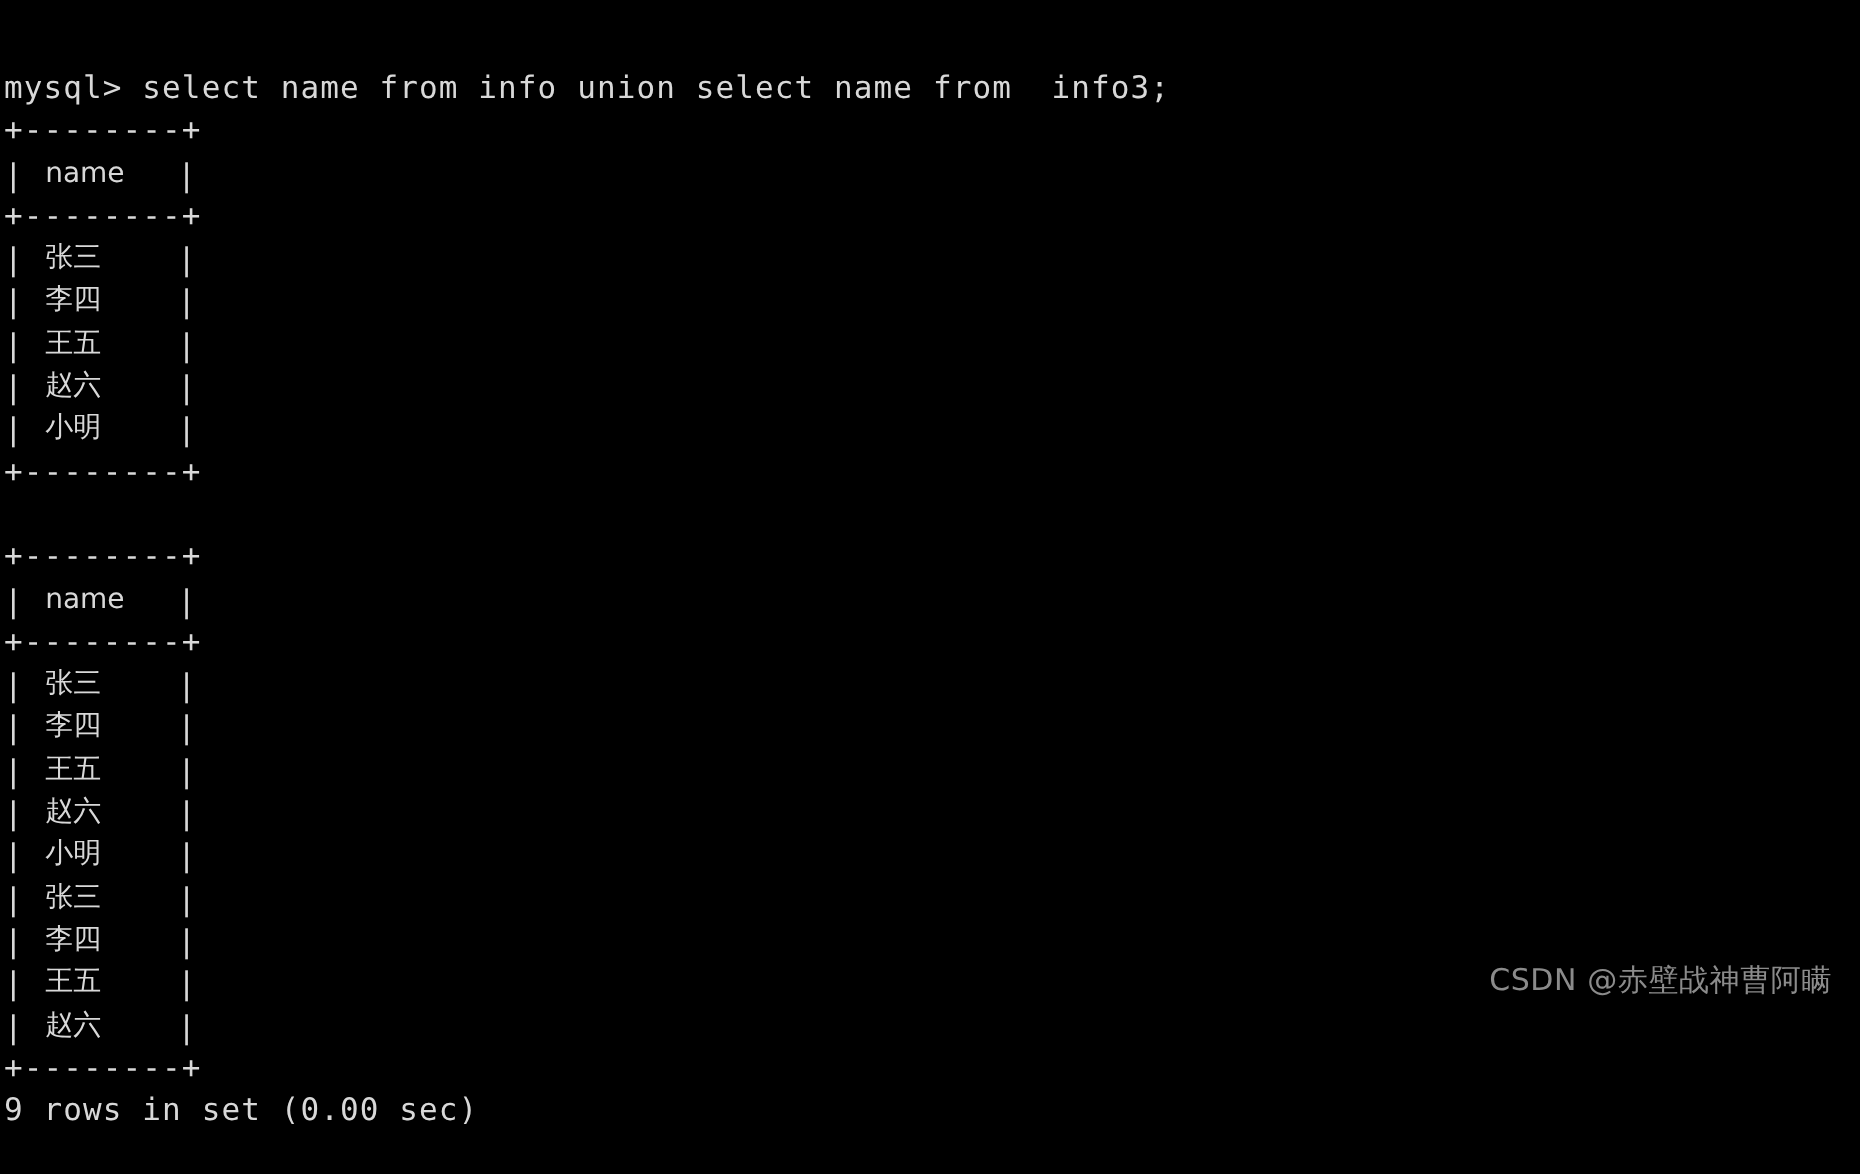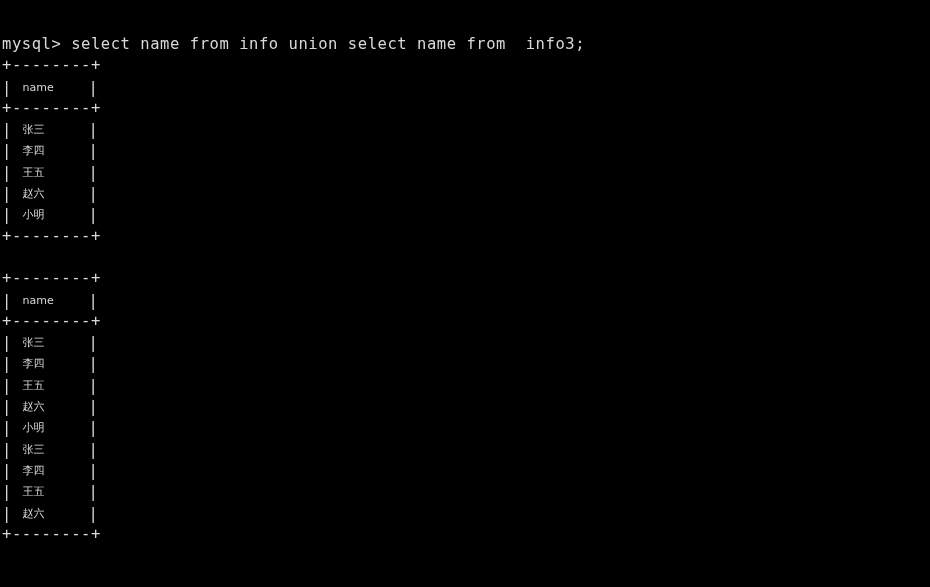--- a/index.html
+++ b/index.html
@@ -51,21 +51,21 @@
     position: relative;
   }
   .row-line .pipe-left {
     display: inline-block;
     width: 10.6px;
   }
   .row-line .val {
     display: inline-block;
     width: 76px;
     font-family: "DejaVu Sans", "Liberation Sans", sans-serif;
-    font-size: 11px;
+    font-size: 14px;
     padding-left: 10px;
     box-sizing: border-box;
     vertical-align: top;
   }
   .row-line .pipe-right {
     display: inline-block;
   }
   #watermark {
     position: absolute;
     right: 14px;
@@ -109,16 +109,18 @@
     <div class="row-line"><span class="bar pipe-left">|</span><span class="val">李四</span><span class="bar pipe-right">|</span></div>
     <div class="row-line"><span class="bar pipe-left">|</span><span class="val">王五</span><span class="bar pipe-right">|</span></div>
     <div class="row-line"><span class="bar pipe-left">|</span><span class="val">赵六</span><span class="bar pipe-right">|</span></div>
     <div class="row-line"><span class="bar pipe-left">|</span><span class="val">小明</span><span class="bar pipe-right">|</span></div>
     <div class="row-line"><span class="bar pipe-left">|</span><span class="val">张三</span><span class="bar pipe-right">|</span></div>
     <div class="row-line"><span class="bar pipe-left">|</span><span class="val">李四</span><span class="bar pipe-right">|</span></div>
     <div class="row-line"><span class="bar pipe-left">|</span><span class="val">王五</span><span class="bar pipe-right">|</span></div>
     <div class="row-line"><span class="bar pipe-left">|</span><span class="val">赵六</span><span class="bar pipe-right">|</span></div>
 
     <div class="line bar">+--------+</div>
+    <div class="line">9 rows in set (0.00 sec)</div>
   </div>
 
+  <div id="watermark">CSDN @赤壁战神曹阿瞒</div>
 
 </div>
 
 </body></html>

